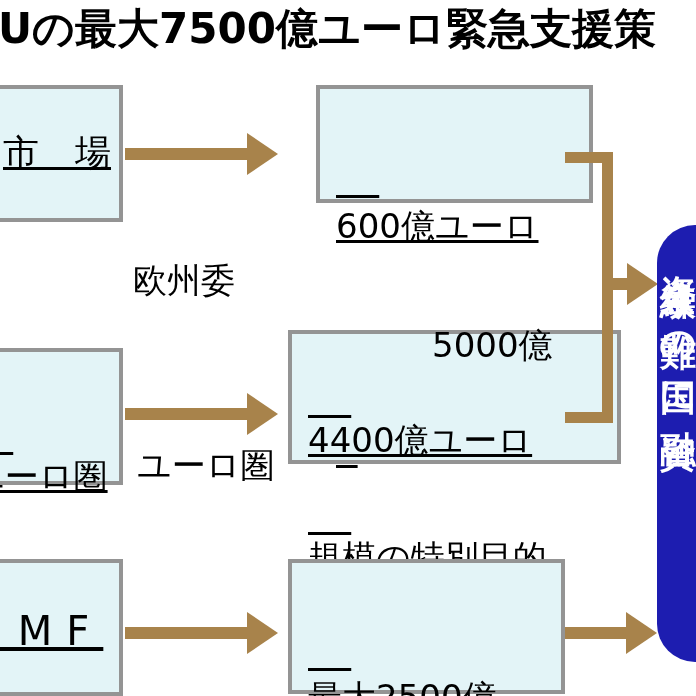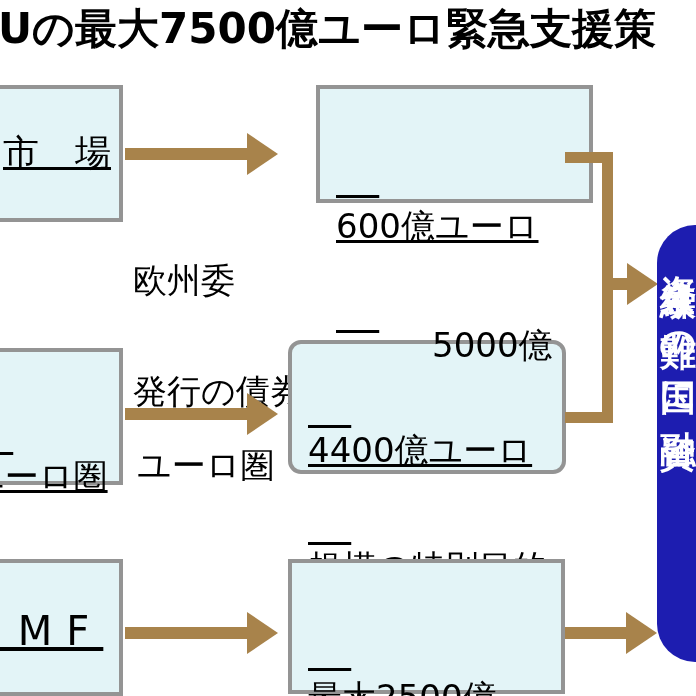--- a/index.html
+++ b/index.html
@@ -23,21 +23,21 @@
     position:absolute;background:var(--box-fill);
     border:4px solid var(--box-border);box-sizing:border-box;
   }
   .box-label{position:absolute;color:var(--text);white-space:pre;text-decoration:underline;}
   .shaft{position:absolute;background:var(--arrow);}
   .head{
     position:absolute;width:0;height:0;
     border-top:21px solid transparent;border-bottom:21px solid transparent;
     border-left:31px solid var(--arrow);
   }
-  .flabel{position:absolute;color:var(--text);font-size:34px;line-height:38px;white-space:pre;}
+  .flabel{position:absolute;color:var(--text);font-size:34px;line-height:38px;white-space:pre;text-align:center;}
   .result-box{
     position:absolute;left:657px;top:225px;width:80px;height:437px;
     background:var(--result-fill);border-radius:38px 0 0 38px;
   }
   .result-text{
     position:absolute;left:659px;top:247px;writing-mode:vertical-rl;
     font-size:36px;line-height:38px;font-weight:bold;letter-spacing:4px;
     color:var(--result-text-color);white-space:pre;
   }
 </style>
@@ -48,21 +48,20 @@
 
 <div class="box" style="left:-60px;top:85px;width:183px;height:137px;">
   <div class="box-label" style="left:59px;top:44px;font-size:36px;line-height:40px;">市　場</div>
 </div>
 
 <div class="shaft" style="left:125px;top:148px;width:124px;height:12px;"></div>
 <div class="head" style="left:247px;top:133px;"></div>
 
 <div class="flabel" style="left:133px;top:188px;line-height:37px;">
   <div>欧州委</div>
-  <div>発行の債券</div>
 </div>
 
 <div class="box" style="left:288px;top:85px;width:277px;height:118px;margin-left:28px;">
   <div class="box-label" style="left:16px;top:25px;font-size:34px;line-height:45px;">
     <div>600億ユーロ</div>
     <div>の基金</div>
   </div>
 </div>
 
 <div class="box" style="left:-62px;top:348px;width:185px;height:137px;">
@@ -70,21 +69,21 @@
     <div>ユーロ圏</div>
     <div>16カ国</div>
   </div>
 </div>
 
 <div class="shaft" style="left:125px;top:408px;width:124px;height:12px;"></div>
 <div class="head" style="left:247px;top:393px;"></div>
 
 <div class="flabel" style="left:137px;top:446px;">ユーロ圏</div>
 
-<div class="box" style="left:288px;top:340px;width:278px;height:134px;border-radius:13px;">
+<div class="box" style="left:288px;top:330px;width:333px;height:134px;">
   <div class="box-label" style="left:16px;top:9px;font-size:34px;line-height:39px;">
     <div>4400億ユーロ</div>
     <div>規模の特別目的</div>
     <div>基金</div>
   </div>
 </div>
 
 <div class="box" style="left:-60px;top:559px;width:183px;height:137px;">
   <div class="box-label" style="left:48px;top:47px;font-size:40px;line-height:42px;letter-spacing:14px;">IMF</div>
 </div>

